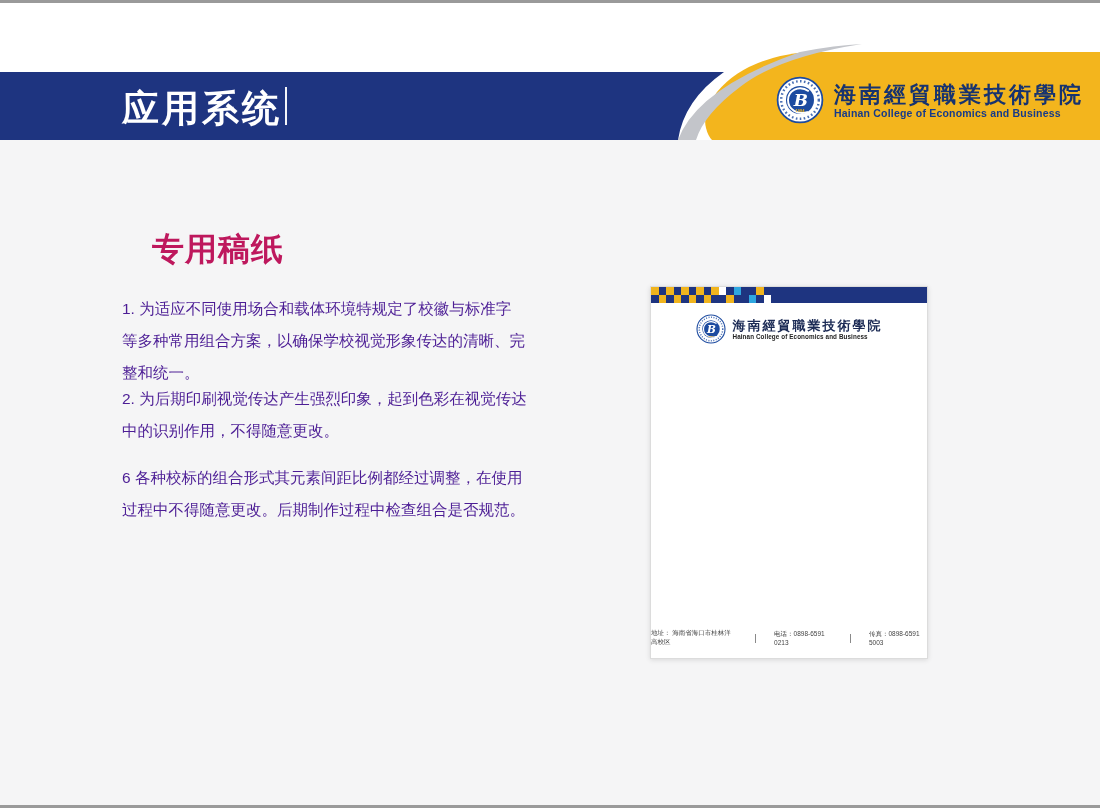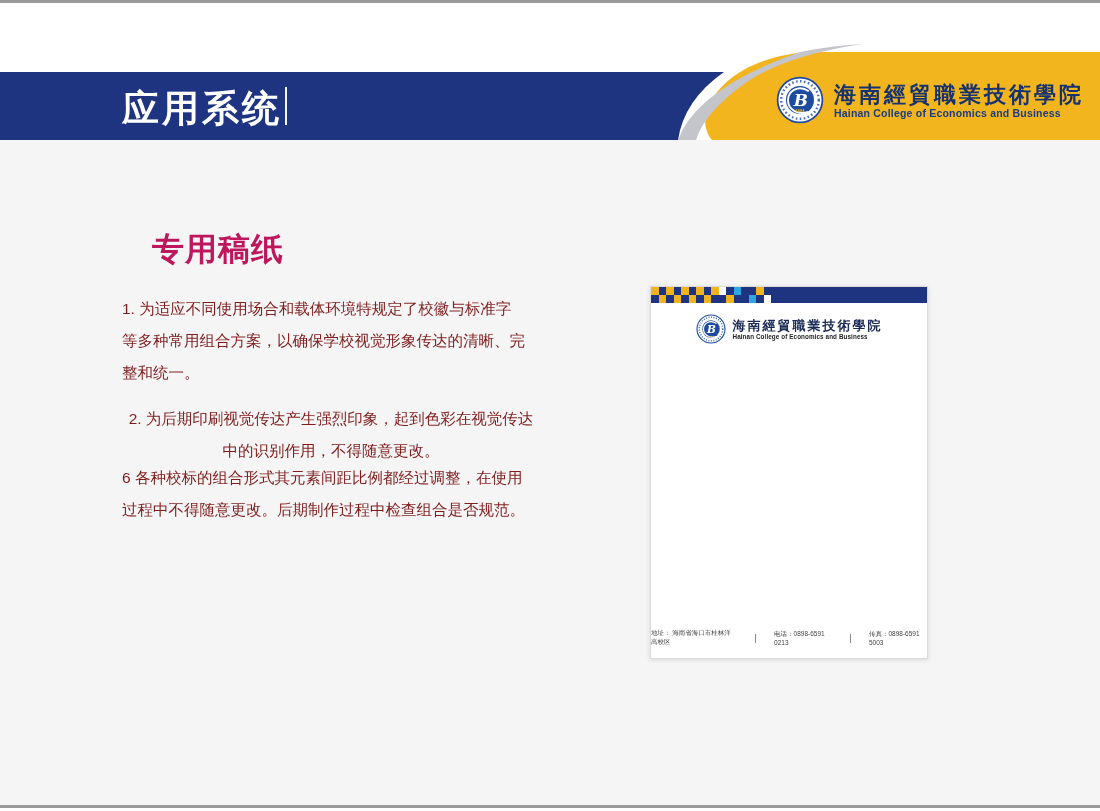--- a/index.html
+++ b/index.html
@@ -17,23 +17,23 @@
   #header-title{position:absolute;left:122px;top:84px;font-size:37px;font-weight:bold;color:#fff;letter-spacing:3px;}
   #header-divider{position:absolute;left:285px;top:87px;width:2px;height:38px;background:rgba(255,255,255,.95);}
   #header-slogan{position:absolute;left:309px;top:92px;font-size:27px;color:#fff;font-family:"DejaVu Serif",serif;font-style:italic;font-weight:bold;letter-spacing:5px;}
 
   #header-logo{position:absolute;left:776px;top:76px;display:flex;align-items:center;gap:10px;}
   #header-logo .names{display:flex;flex-direction:column;}
   #header-logo .cn{font-size:22px;font-weight:bold;color:#17336f;font-family:"DejaVu Serif",serif;letter-spacing:3px;line-height:26px;}
   #header-logo .en{font-size:10.5px;font-weight:bold;color:#163a8a;letter-spacing:.2px;}
 
   #section-title{position:absolute;left:124px;top:228px;font-size:32px;font-weight:bold;color:#be185d;letter-spacing:1px;margin-left:28px;}
-  .para{position:absolute;left:122px;width:418px;font-size:15.5px;color:#7f1d1d;white-space:pre-line;}
+  .para{position:absolute;left:122px;width:418px;font-size:15.5px;color:#4c1d95;white-space:pre-line;}
   #para-1{top:293px;line-height:32px;}
-  #para-2{top:403px;line-height:32px;text-align:center;}
+  #para-2{top:383px;line-height:32px;}
   #para-3{top:462px;line-height:32px;}
   #para-4{top:537px;line-height:25px;}
 
   #letterhead{position:absolute;left:650px;top:286px;width:276px;height:371px;background:#fff;border:1px solid #dcdcdc;box-shadow:0 1px 5px rgba(0,0,0,.12);}
   #letterhead-checker{position:absolute;left:0;top:0;width:100%;height:16px;background:var(--navy,#1e3480);overflow:hidden;}
   #lh-logo{position:absolute;left:0;top:27px;width:100%;display:flex;justify-content:center;align-items:center;gap:7px;}
   #lh-logo .names{display:flex;flex-direction:column;}
   #lh-logo .cn{font-size:13px;font-weight:bold;color:#1c2b55;font-family:"DejaVu Serif",serif;letter-spacing:2px;line-height:15px;}
   #lh-logo .en{font-size:6.3px;font-weight:bold;color:#222;letter-spacing:.1px;}
   #lh-footer{position:absolute;left:0;bottom:11px;width:100%;display:flex;justify-content:center;align-items:center;gap:18px;font-size:6.5px;color:#444;}

